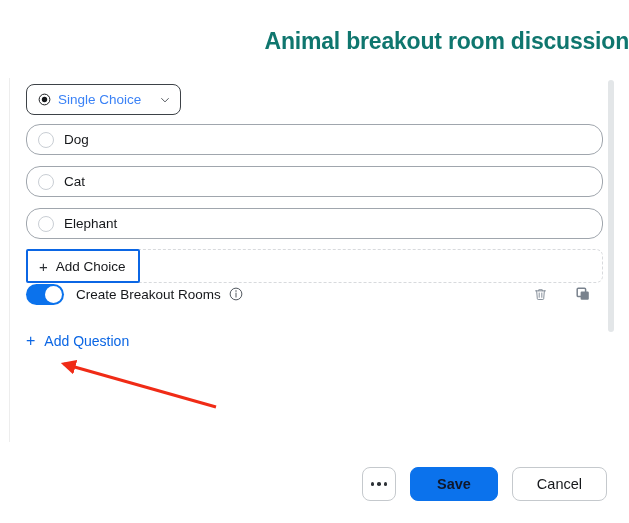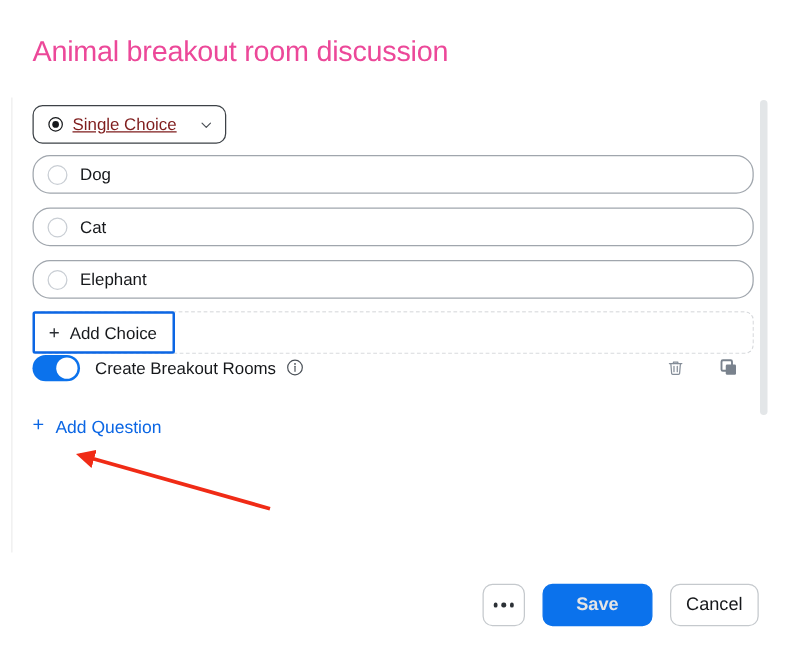--- a/index.html
+++ b/index.html
@@ -19,24 +19,25 @@
   .dialog {
     position: absolute;
     inset: 0;
     display: flex;
     flex-direction: column;
   }
 
   
   .title {
     font-size: 23px;
-    font-weight: normal;
+    font-weight: bold;
     letter-spacing: -0.2px;
-    color: #ec4899;
+    color: #0f766e;
     margin: 28px 0 0 26px;
+    text-align: right;
   }
 
   
   .scroll-area {
     position: absolute;
     left: 9px;
     top: 78px;
     width: 612px;
     height: 364px;
     border-left: 1px solid #ededed;
@@ -111,24 +112,23 @@
     border-radius: 8px;
     background: #fff;
     display: flex;
     align-items: center;
     padding: 0 9px 0 11px;
     gap: 7px;
     cursor: pointer;
   }
   .type-select .label {
     font-size: 13.5px;
-    color: #7f1d1d;
+    color: #3b82f6;
     flex: 1;
     white-space: nowrap;
-    text-decoration: underline;
   }
 
   
   .choice-list { margin-top: 9px; }
   .choice-row {
     height: 31px;
     box-sizing: border-box;
     border: 1px solid #a0a6ad;
     border-radius: 14px;
     display: flex;
@@ -292,26 +292,26 @@
     width: 3.5px;
     height: 3.5px;
     border-radius: 50%;
     background: #2c3136;
   }
   .btn-save {
     height: 34px;
     padding: 0 26px;
     background: #0b72ec;
     border: 1px solid #0b72ec;
-    color: #e5e5e5;
+    color: #0f172a;
     font-weight: bold;
   }
   .btn-cancel {
     height: 34px;
-    padding: 0 12px;
+    padding: 0 24px;
     background: #fff;
     border: 1px solid #c5c9cd;
     color: #16181b;
   }
 
   
   .annotation {
     position: absolute;
     inset: 0;
     pointer-events: none;

